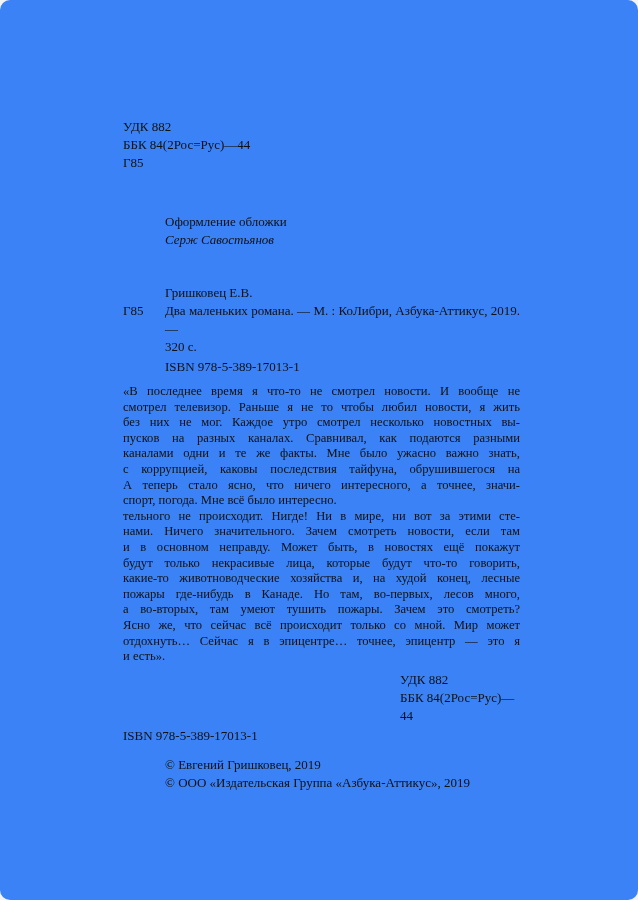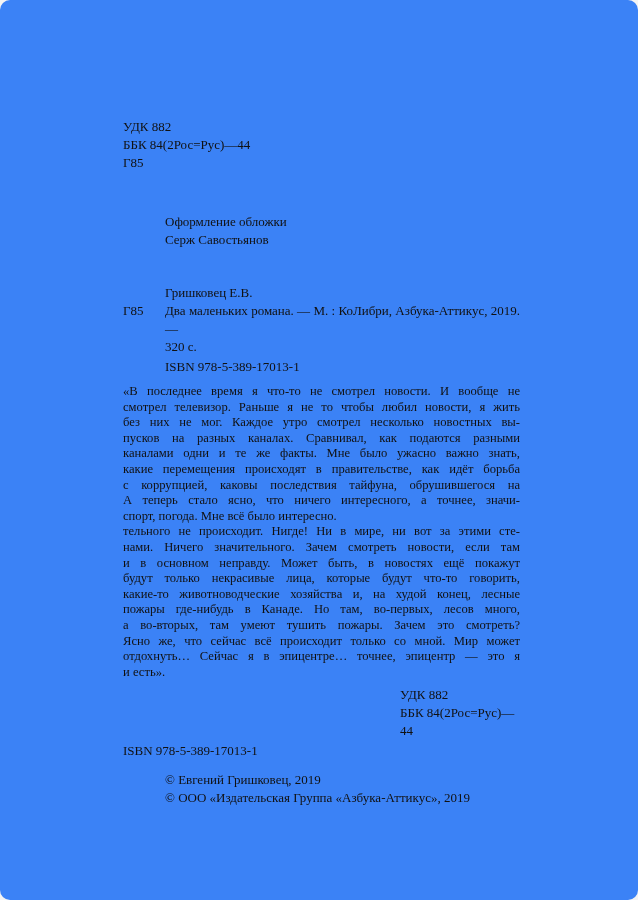--- a/index.html
+++ b/index.html
@@ -22,21 +22,21 @@
   }
   .content {
     position: absolute;
     top: 118px;
     left: 123px;
     width: 397px;
   }
   .block { margin: 0; }
   .indented { margin-left: 42px; }
   .indented2 { margin-left: 58px; }
-  .italic { }
+  .italic { font-style: italic; }
 
   .design-block   { margin-top: 41px; }
   .bib-block      { margin-top: 35px; }
   .isbn-line      { margin-top: 2px; }
 
   .entry {
     position: relative;
   }
   .entry-code {
     position: absolute;
@@ -100,21 +100,20 @@
       </div>
       <div class="indented isbn-line">ISBN 978-5-389-17013-1</div>
     </div>
 
     <div class="block annotation">
         <div class="jline">«В последнее время я что-то не смотрел новости. И вообще не</div>
         <div class="jline">смотрел телевизор. Раньше я не то чтобы любил новости, я жить</div>
         <div class="jline">без них не мог. Каждое утро смотрел несколько новостных вы-</div>
         <div class="jline">пусков на разных каналах. Сравнивал, как подаются разными</div>
         <div class="jline">каналами одни и те же факты. Мне было ужасно важно знать,</div>
-        <div class="jline">какие перемещения происходят в правительстве, как идёт борьба</div>
         <div class="jline">с коррупцией, каковы последствия тайфуна, обрушившегося на</div>
         <div class="jline">А теперь стало ясно, что ничего интересного, а точнее, значи-</div>
         <div class="jline last">спорт, погода. Мне всё было интересно.</div>
         <div class="jline">тельного не происходит. Нигде! Ни в мире, ни вот за этими сте-</div>
         <div class="jline">нами. Ничего значительного. Зачем смотреть новости, если там</div>
         <div class="jline">и в основном неправду. Может быть, в новостях ещё покажут</div>
         <div class="jline">будут только некрасивые лица, которые будут что-то говорить,</div>
         <div class="jline">какие-то животноводческие хозяйства и, на худой конец, лесные</div>
         <div class="jline">пожары где-нибудь в Канаде. Но там, во-первых, лесов много,</div>
         <div class="jline">а во-вторых, там умеют тушить пожары. Зачем это смотреть?</div>

